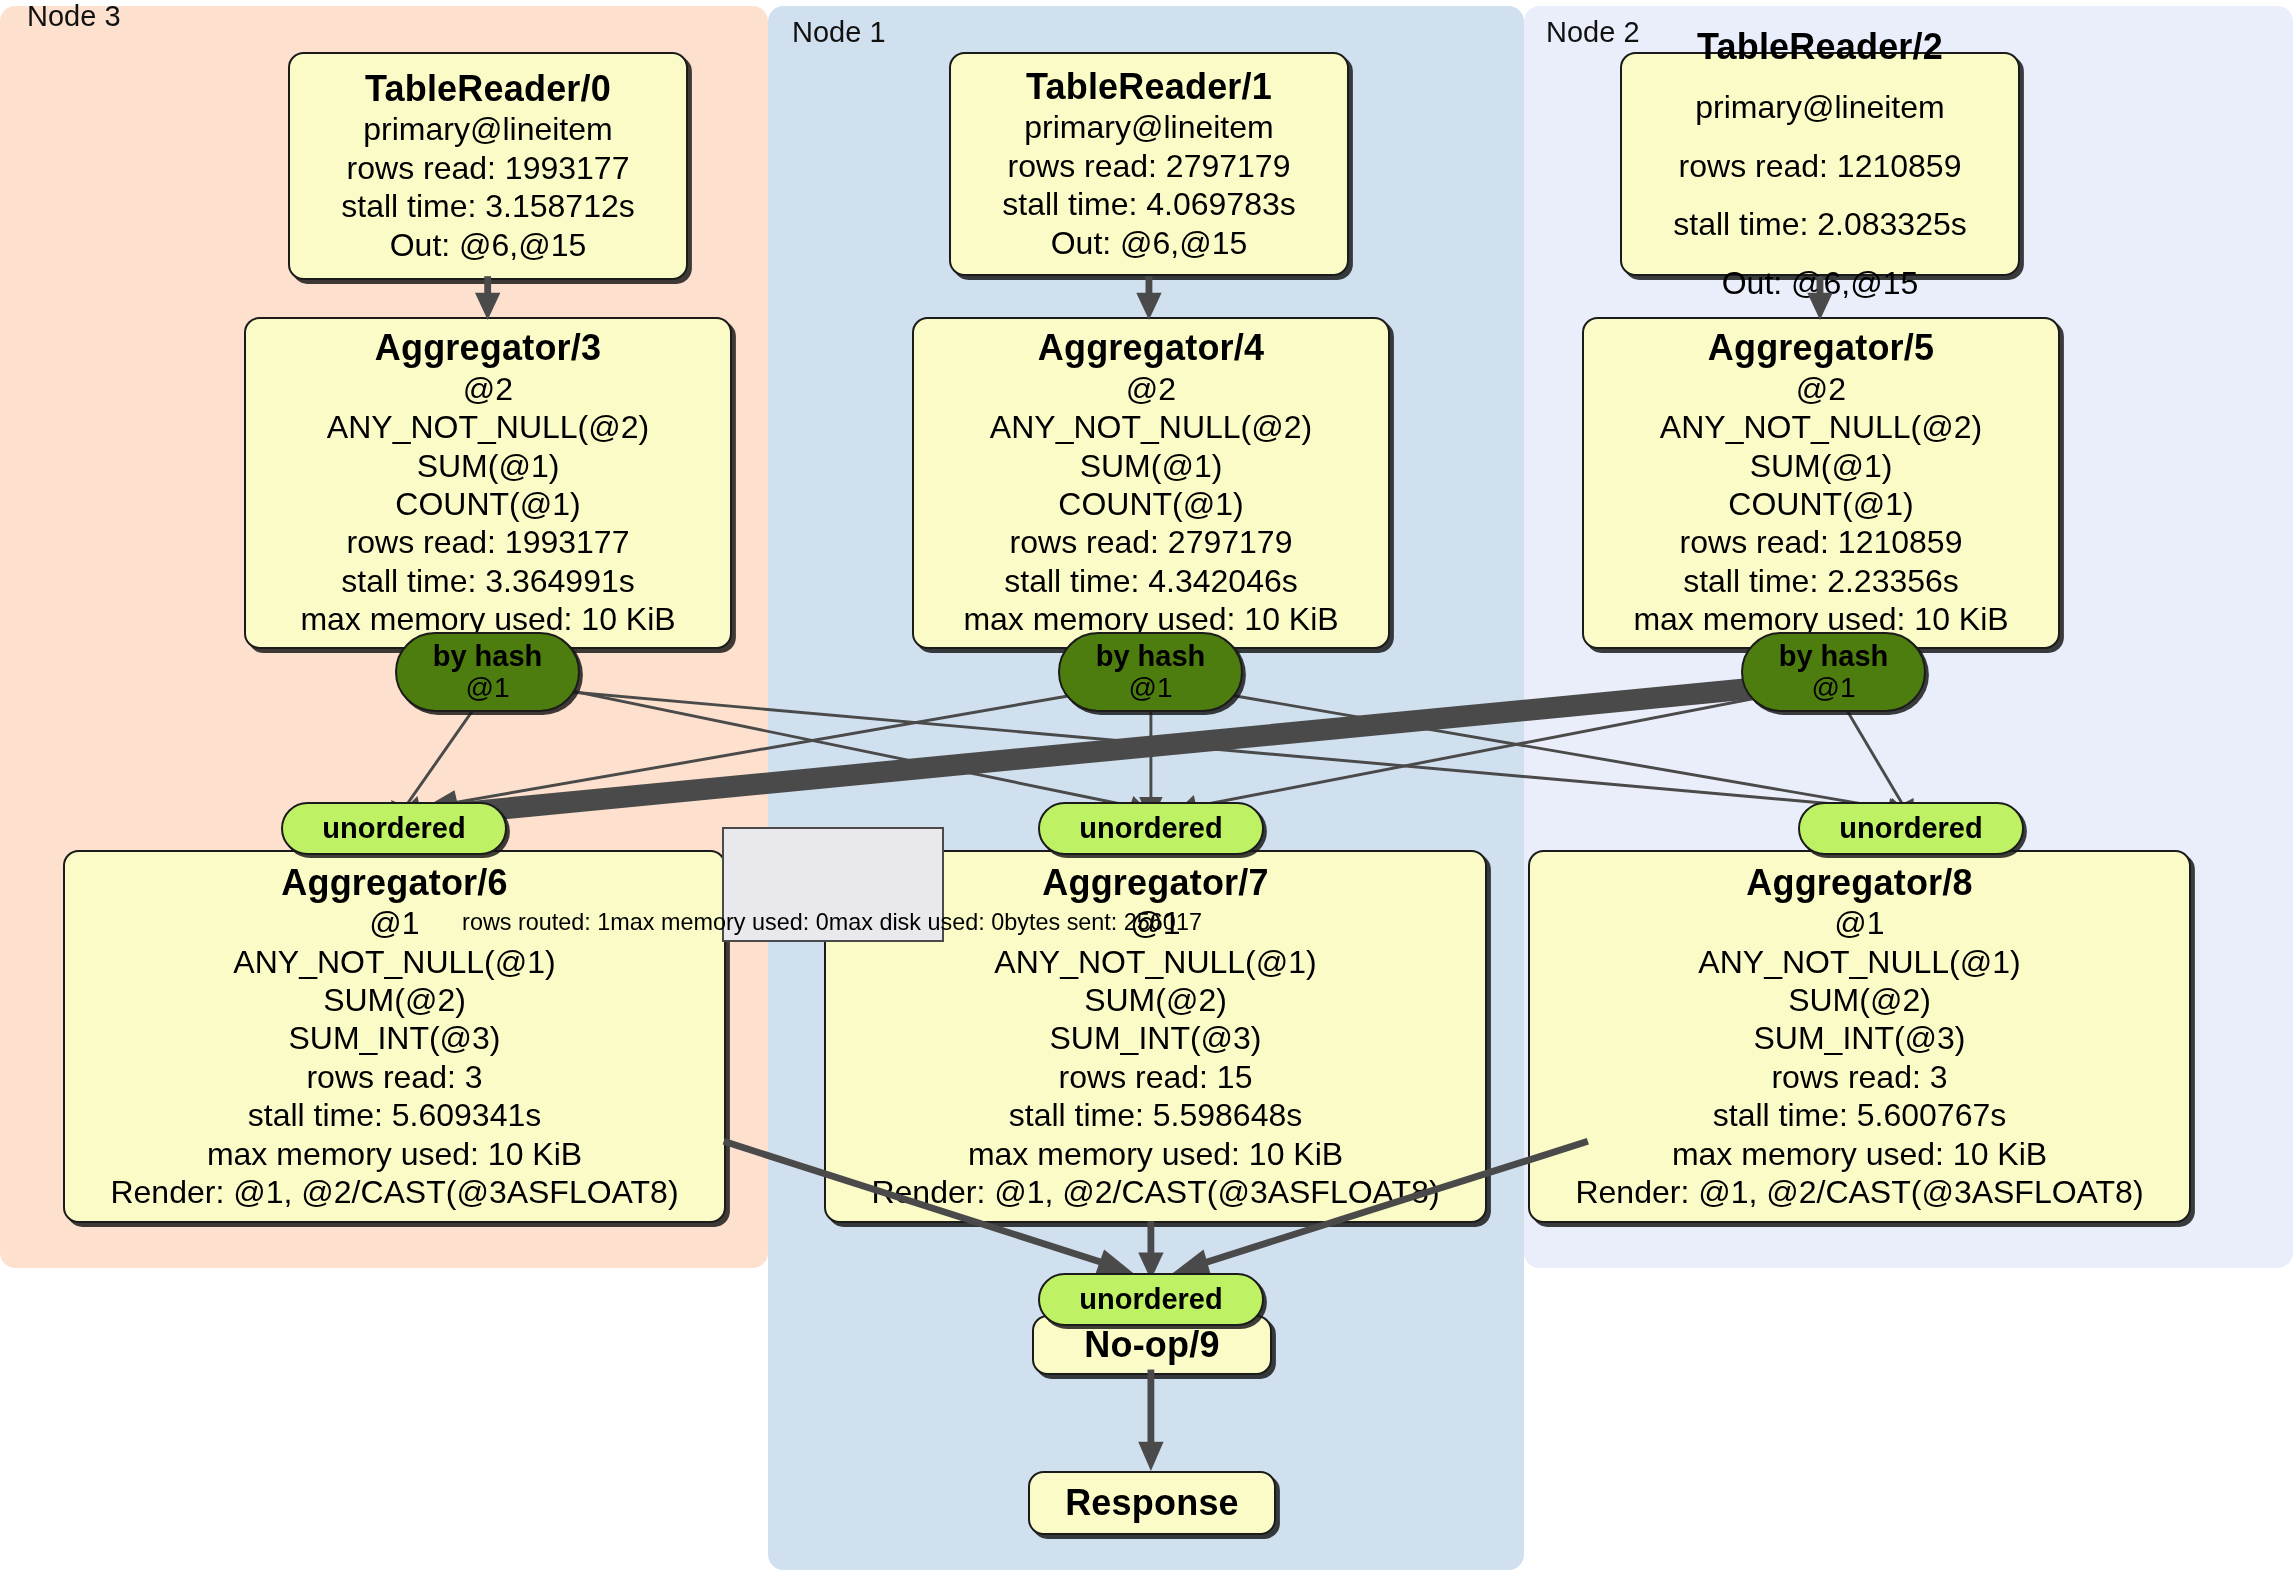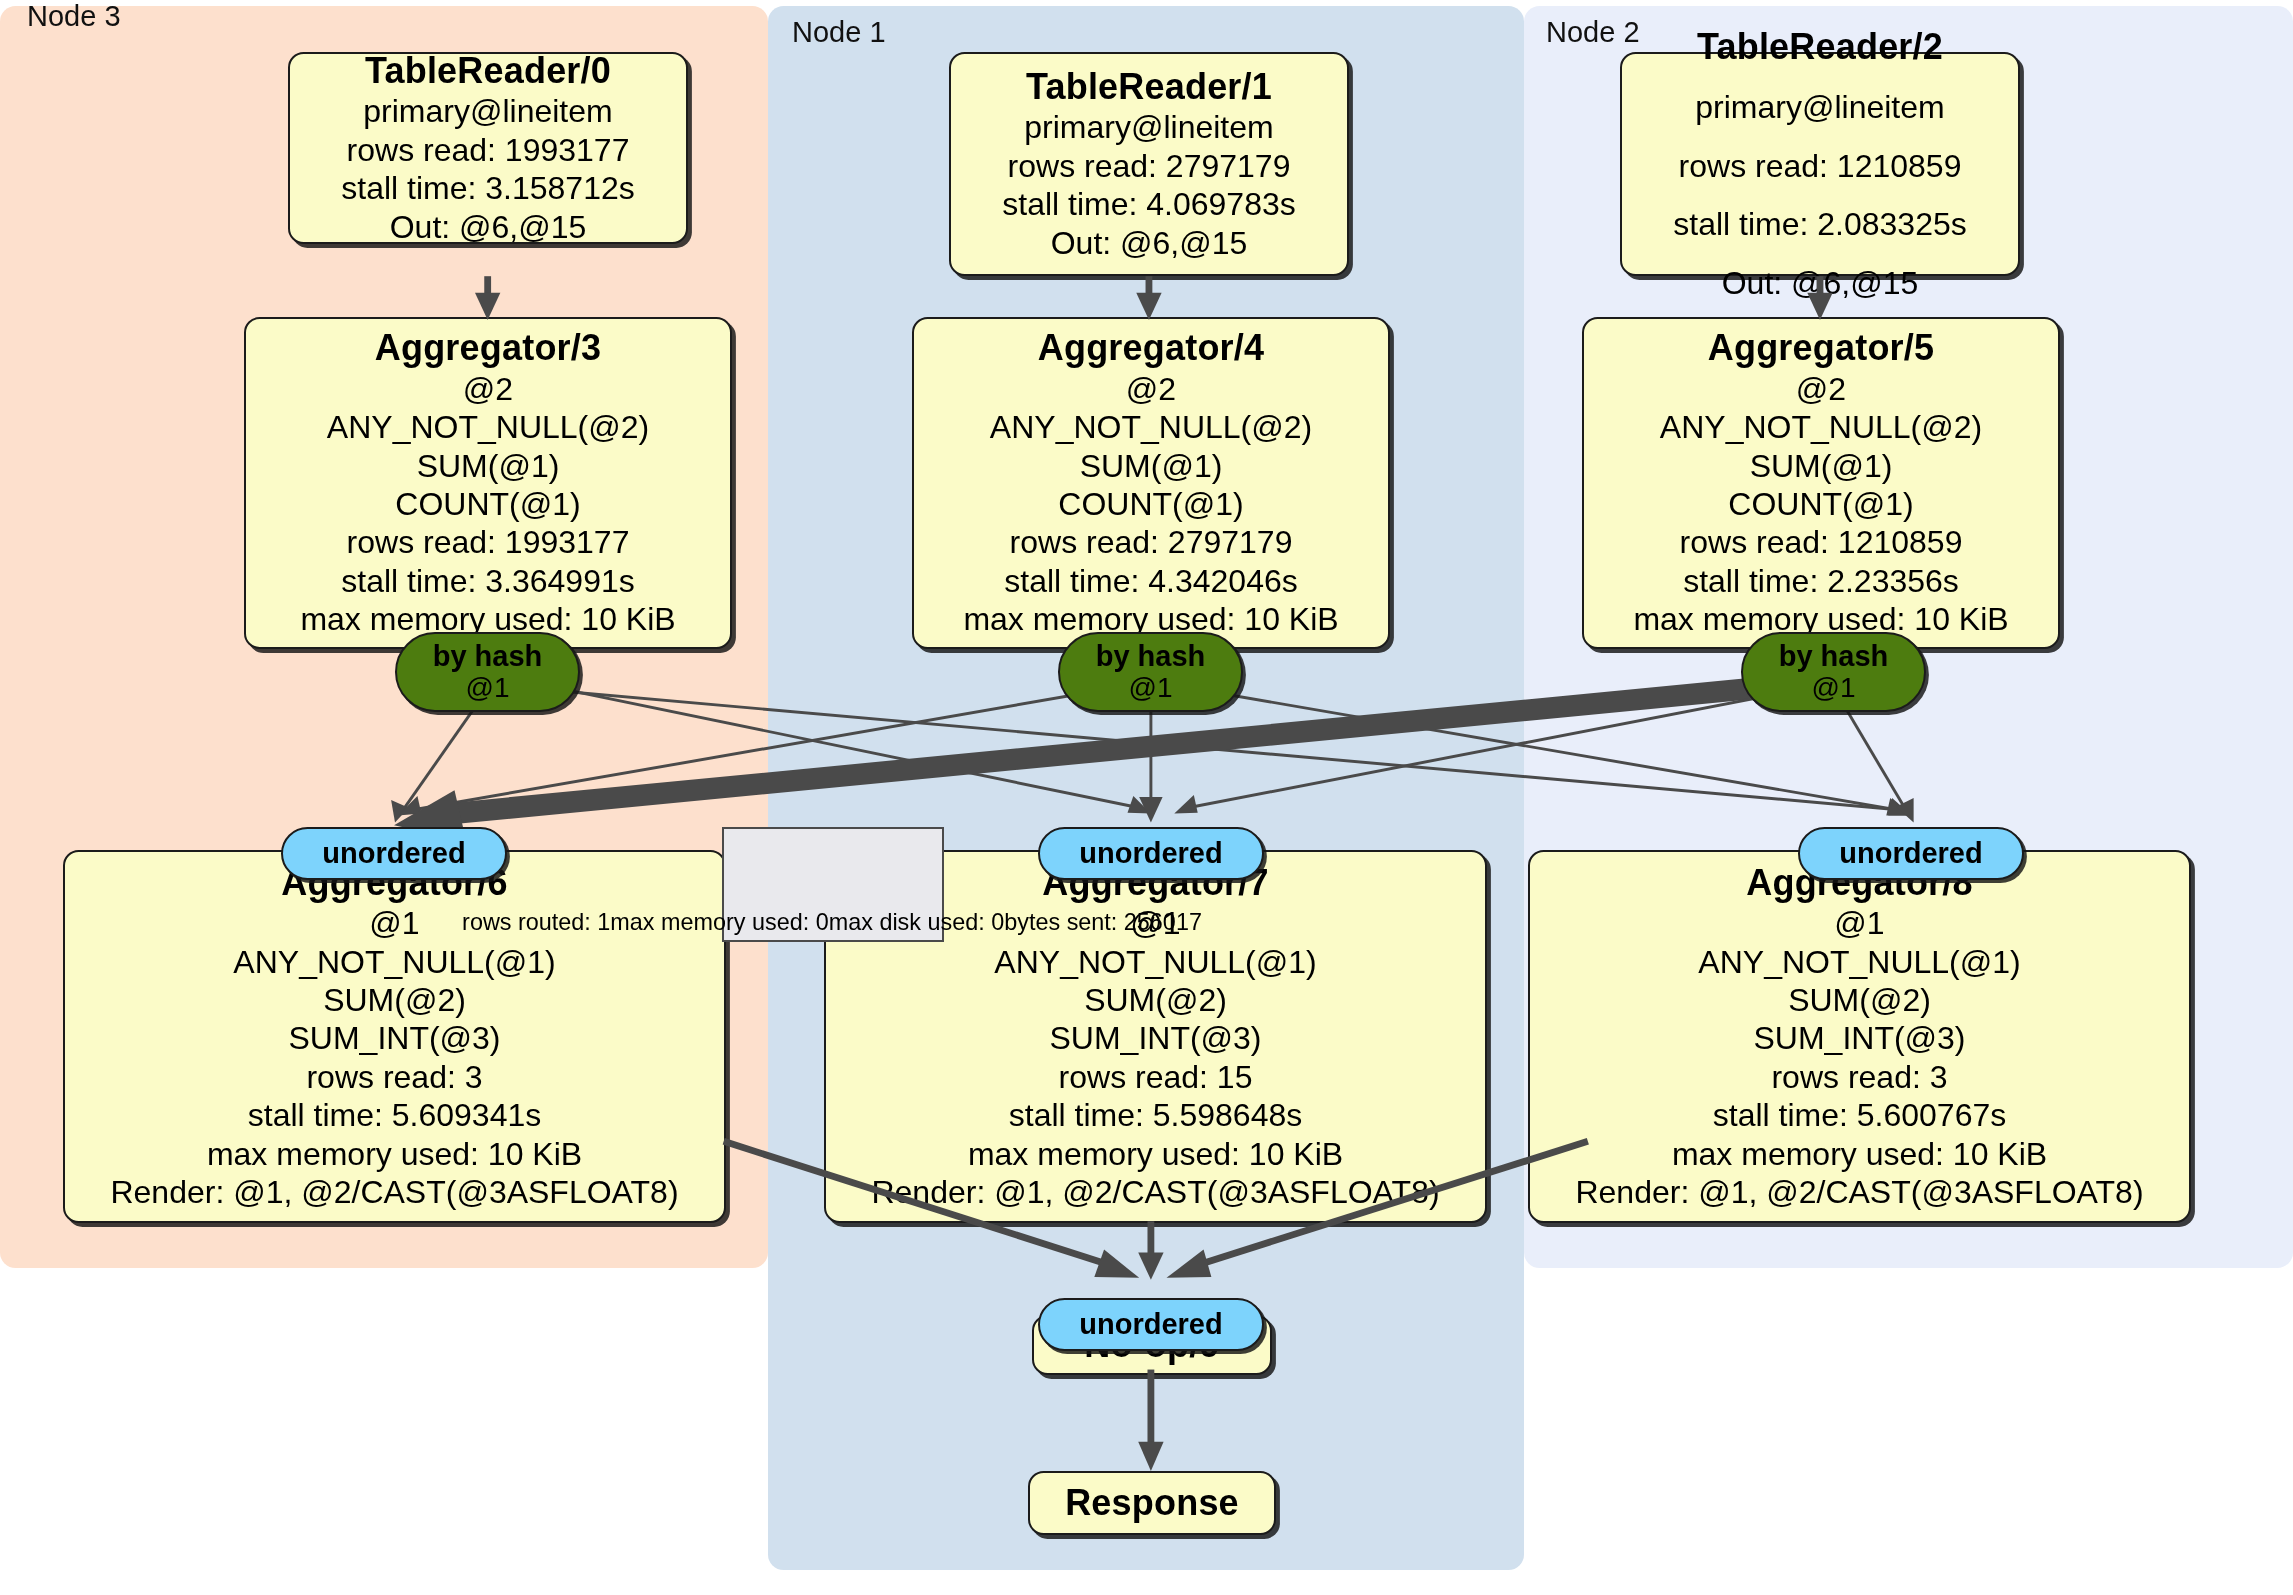--- a/index.html
+++ b/index.html
@@ -18,21 +18,21 @@
   .node .title{font-weight:bold;font-size:36px;line-height:1.18;letter-spacing:0.2px;}
   .node .line{font-size:32px;line-height:1.2;white-space:nowrap;}
   .node.compact{justify-content:center;}
   .node.compact .title{font-size:36px;}
 
   .pill{position:absolute;box-sizing:border-box;border:2.4px solid #1b1b1b;
         border-radius:974px;display:flex;flex-direction:column;
         align-items:center;justify-content:center;text-align:center;
         box-shadow:2.9px 2.9px 0px rgba(20,20,20,0.82);color:#000;z-index:6;}
   .pill.hash{background:#4d7c0f;}
-  .pill.unord{background:#7dd3fc;margin-top:25px;}
+  .pill.unord{background:#bef264;}
   .pill .t1{font-weight:bold;font-size:29px;line-height:1.1;}
   .pill .t2{font-size:28px;line-height:1.1;}
 
   .tip{position:absolute;box-sizing:border-box;background:#e9e9ed;
        border:2px solid #4a4a4a;display:flex;flex-direction:row;
        align-items:flex-end;justify-content:center;padding:3.9px 9.8px 3.9px 7.8px;
        z-index:9;color:#000;}
   .tip .line{font-size:23.4px;line-height:1.22;white-space:nowrap;}
 
   svg#wires{position:absolute;left:0;top:0;width:2294px;height:1596px;
@@ -99,21 +99,21 @@
     <line class="edge mid" x1="1180" y1="1252" x2="1180" y2="1294"></line>
     <polygon class="hd" points="1180,1312 1167,1284 1193,1284"></polygon>
 
     <line class="edge mid" x1="1628" y1="1170" x2="1224" y2="1298"></line>
     <polygon class="hd" points="1196,1310 1234,1281 1242,1309"></polygon>
 
     <line class="edge mid" x1="1180" y1="1404" x2="1180" y2="1488"></line>
     <polygon class="hd" points="1180,1508 1167,1478 1193,1478"></polygon>
   </svg>
 
-  <div class="node" style="left:288px;top:52px;width:400px;height:192px;">
+  <div class="node" style="left:288px;top:52px;width:400px;height:228px;">
     <div class="title">TableReader/0</div>
     <div class="line">primary@lineitem</div>
     <div class="line">rows read: 1993177</div>
     <div class="line">stall time: 3.158712s</div>
     <div class="line">Out: @6,@15</div>
   </div>
 
   <div class="node" style="left:949px;top:52px;width:400px;height:224px;">
     <div class="title">TableReader/1</div>
     <div class="line">primary@lineitem</div>

